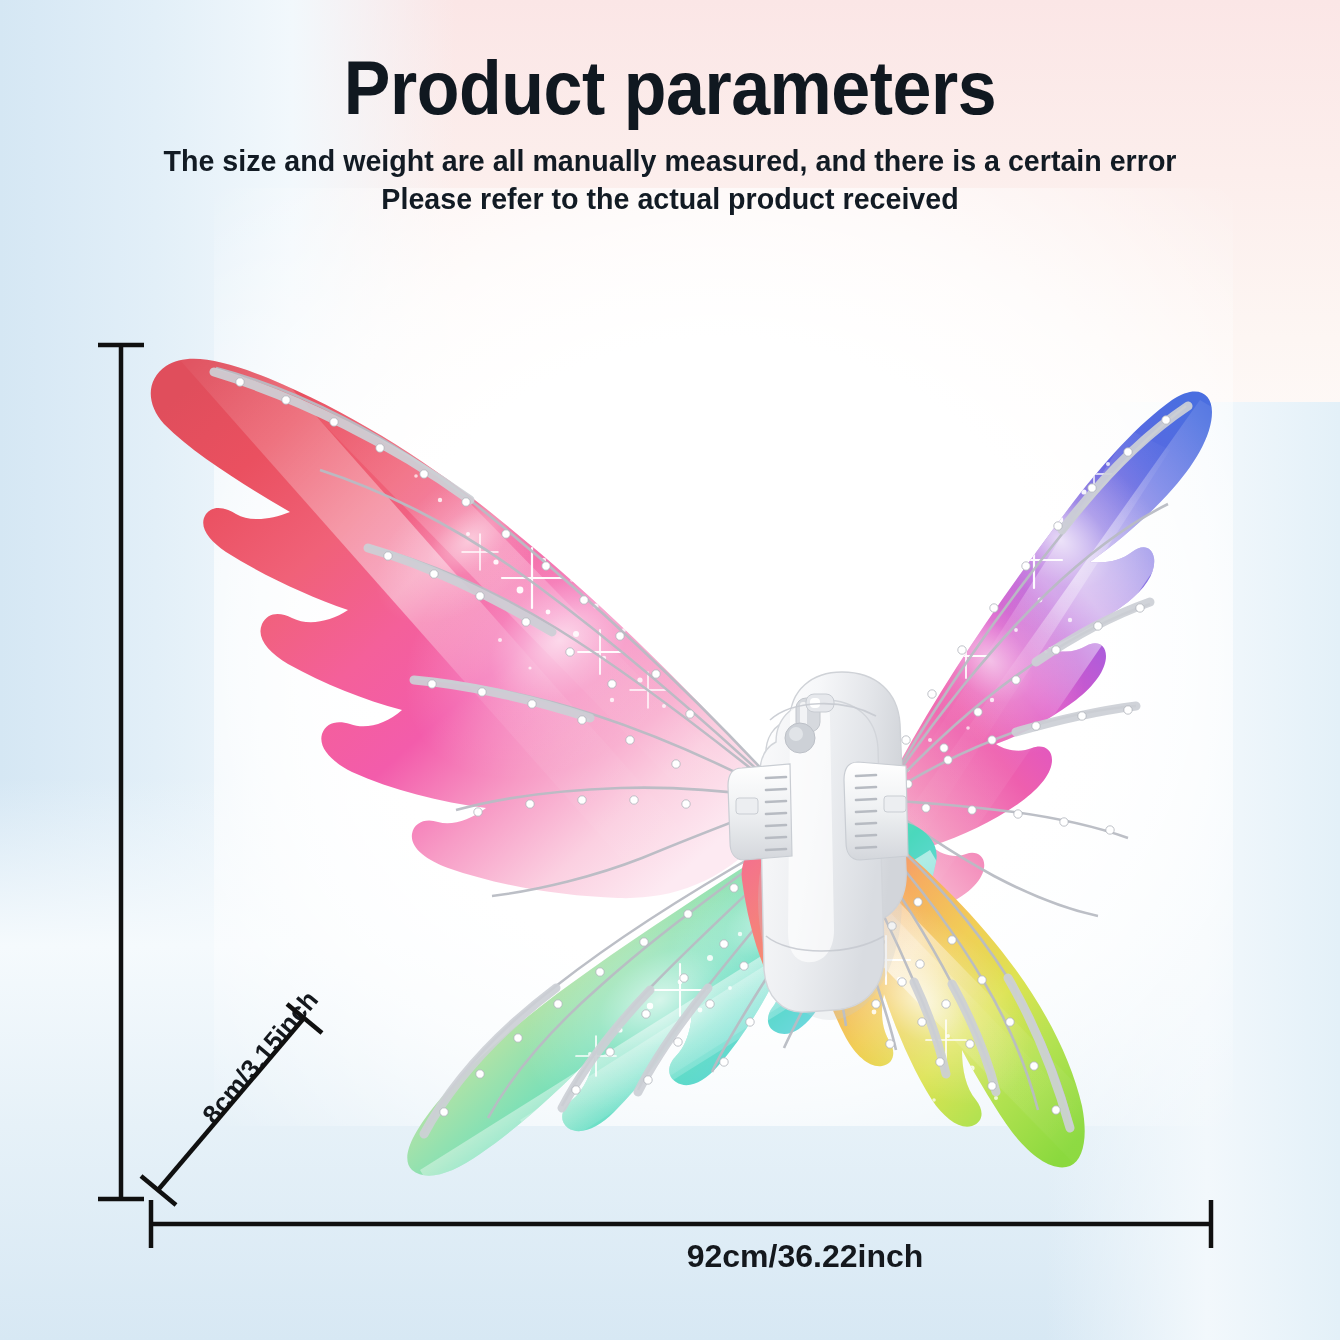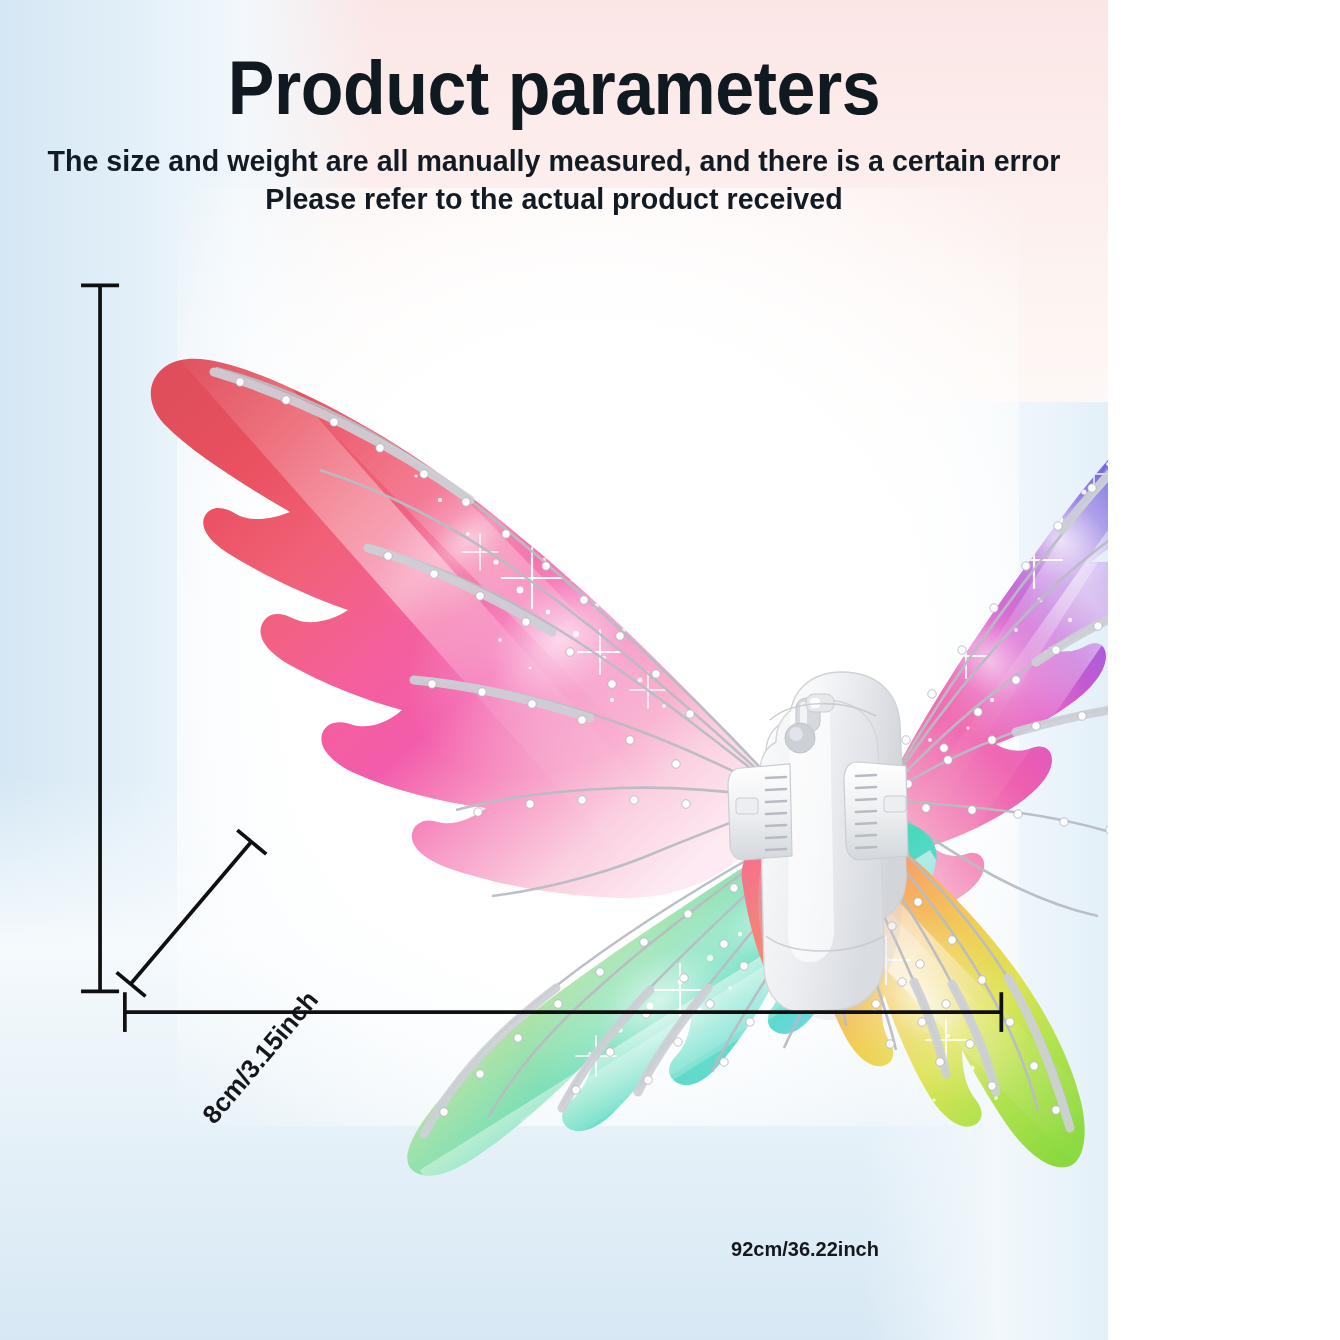--- a/index.html
+++ b/index.html
@@ -4,21 +4,21 @@
 <style>
   html,body{margin:0;padding:0;}
   body{
     width:1340px;height:1340px;
     font-family:"Liberation Sans", sans-serif;
     overflow:hidden;
     position:relative;
     background:#ffffff;
   }
   #stage{
-    position:absolute;inset:0;width:1108px;height:1340px;overflow:hidden;
+    position:absolute;inset:0;width:1340px;height:1340px;overflow:hidden;
   }
   
   .bg-base{
     position:absolute;inset:0;
     background:#ffffff;
   }
   .bg-pink{
     position:absolute;left:0;top:0;width:100%;height:46%;
     background:linear-gradient(180deg,#fbe6e6 0%,#fceeec 28%,#fdf6f3 55%,#ffffff 100%);
   }
@@ -57,21 +57,21 @@
   
   .dims{position:absolute;inset:0;z-index:7;pointer-events:none;}
   .dim-label{
     position:absolute;font-weight:bold;color:#14181d;white-space:nowrap;
   }
   #label-depth{
     left:196px;top:1110px;font-size:26px;
     transform:rotate(-50deg);transform-origin:left top;
   }
   #label-width{
-    left:805px;top:1238px;font-size:20px;
+    left:805px;top:1238px;font-size:32px;
     transform:translateX(-50%);
   }
 
   
   .product{position:absolute;left:0;top:0;width:1340px;height:1340px;z-index:4;}
 </style>
 </head>
 <body>
 
 <div id="stage">

